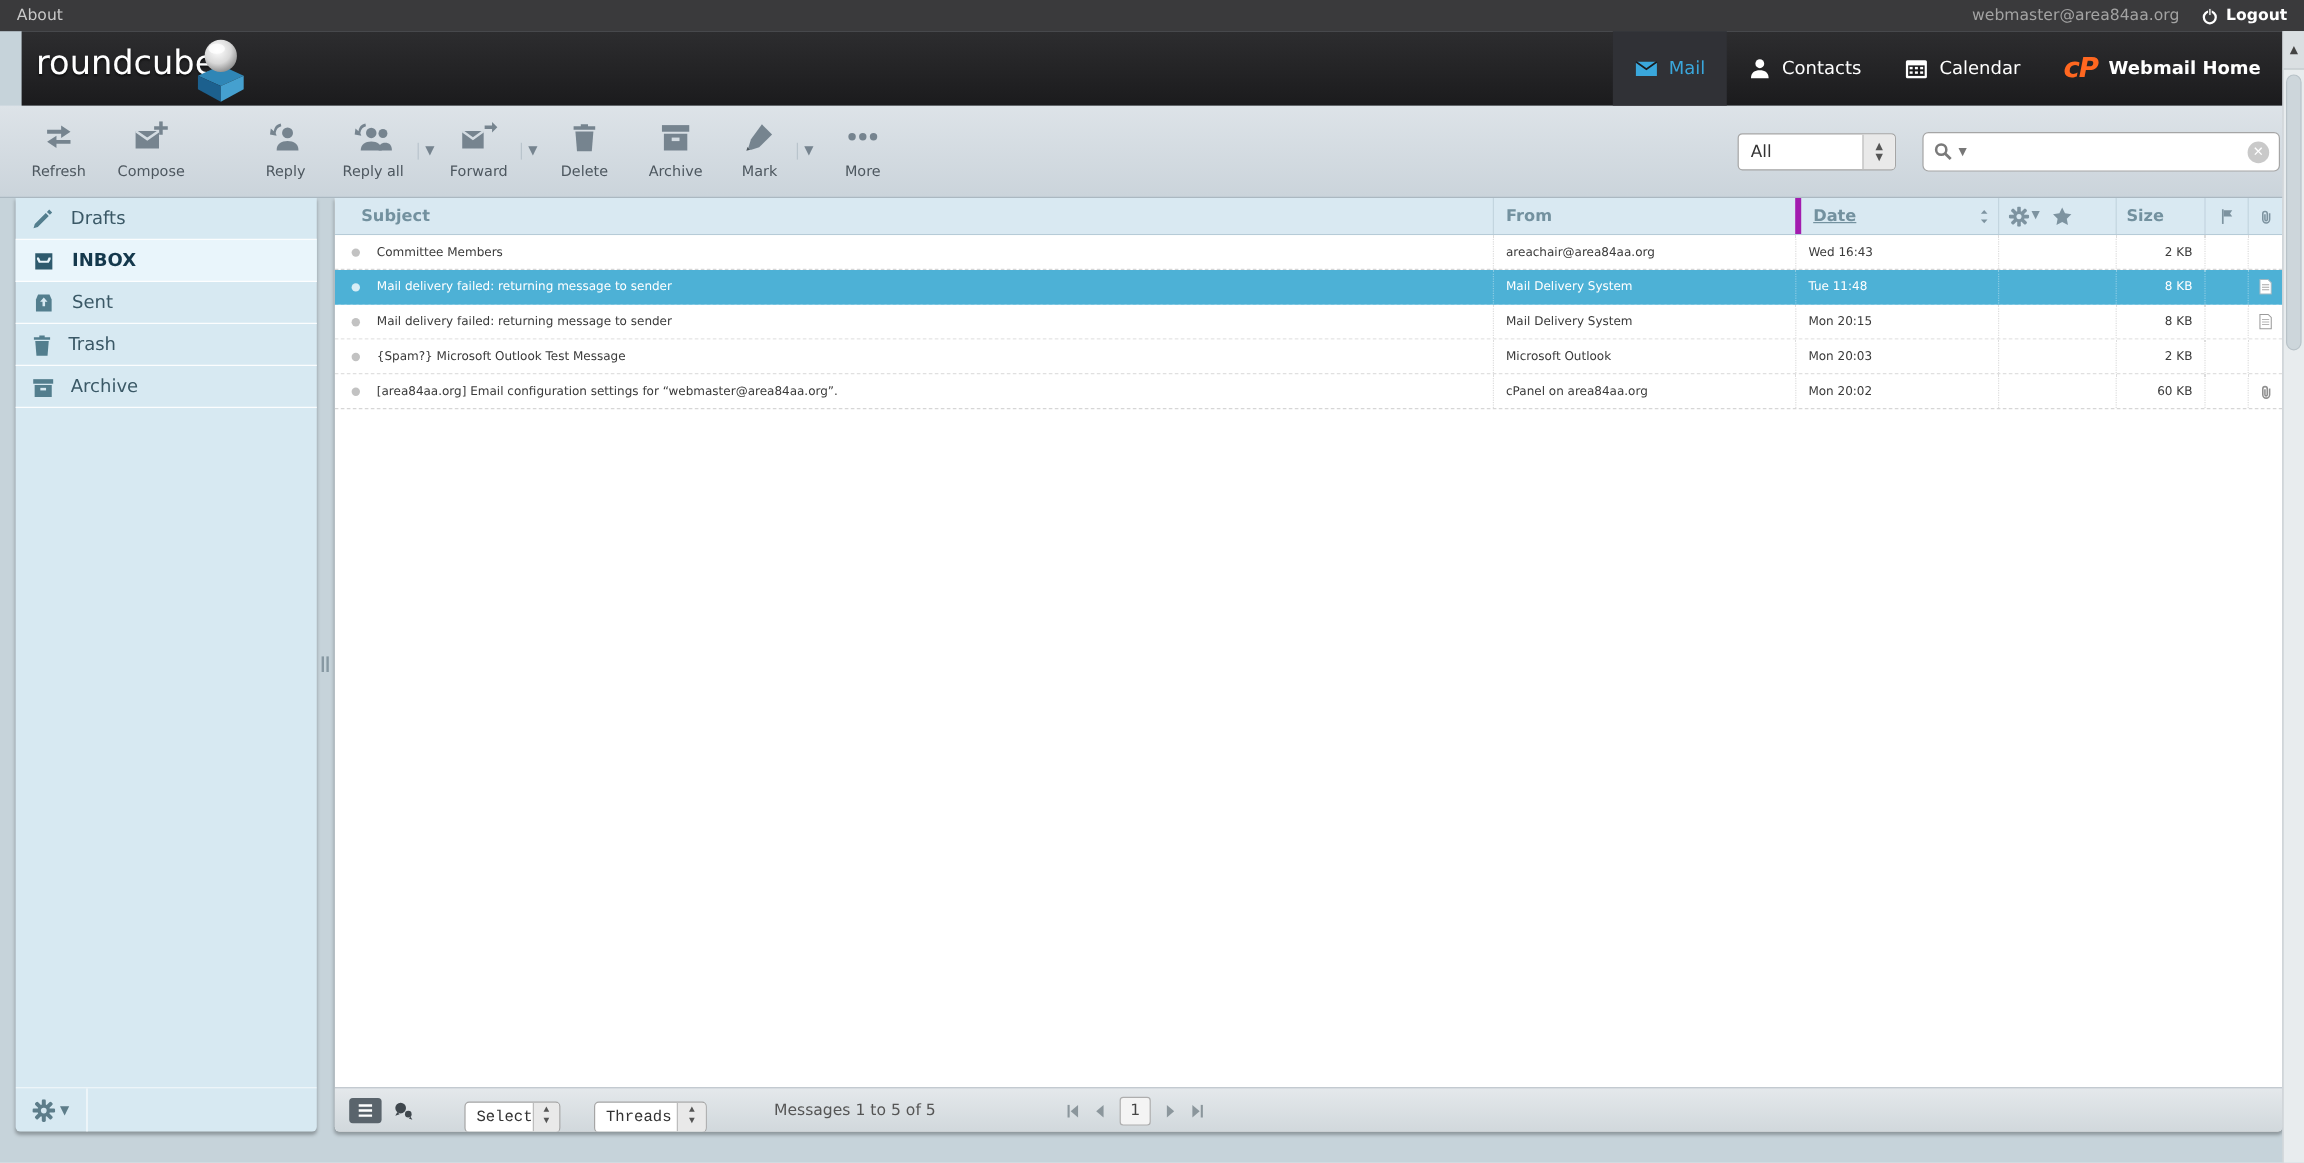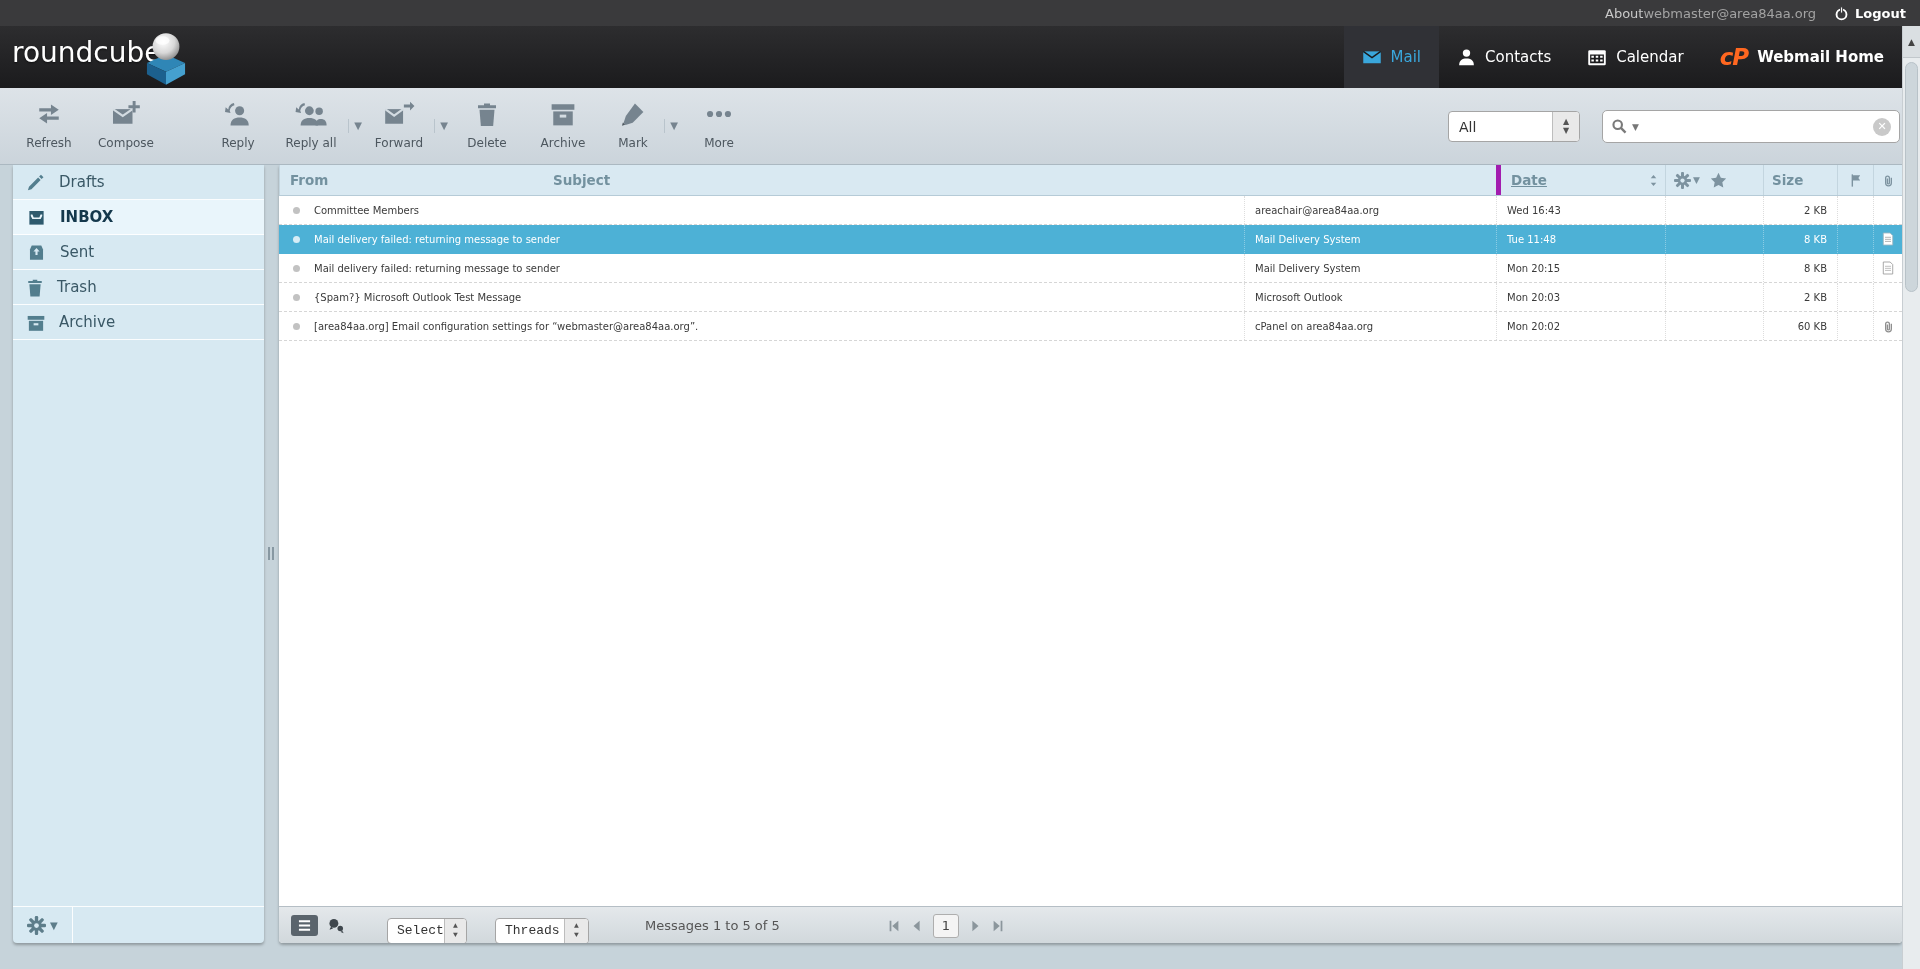--- a/index.html
+++ b/index.html
@@ -2,28 +2,28 @@
 <html><head>
 <meta charset="utf-8">
 <style>
   * { margin:0; padding:0; box-sizing:border-box; }
   html,body { width:1920px; height:969px; overflow:hidden; }
   body { font-family:"DejaVu Sans","Liberation Sans",sans-serif; background:#c6d3da; position:relative; }
   svg { display:block; }
 
   
   .about-bar { position:absolute; top:0; left:0; right:0; height:26px; background:#3a3a3c;
-    display:flex; align-items:center; justify-content:flex-end; padding:0 14px; z-index:30; }
+    display:flex; align-items:center; justify-content:space-between; padding:0 14px; z-index:30; }
   .about-link { color:#c9c9c9; font-size:13px; cursor:pointer; }
   .about-right { display:flex; align-items:center; gap:18px; }
   .user-email { color:#a3a3a3; font-size:13px; }
   .logout { display:flex; align-items:center; gap:6px; color:#fff; font-weight:bold; font-size:13px; cursor:pointer; }
 
   
-  .hdr { position:absolute; top:26px; left:0; right:0; height:62px;
+  .hdr { position:absolute; top:26px; left:18px; right:0; height:62px;
     background:linear-gradient(#2d2d2f,#1b1b1d); z-index:20; }
   .logo { position:absolute; left:12px; top:10px; display:flex; align-items:flex-start; cursor:pointer; }
   .logo-text { color:#fff; font-size:28px; letter-spacing:0px; text-shadow:0 1px 2px rgba(0,0,0,.6); }
   .logo-cube { position:absolute; left:140px; top:2px; z-index:25; }
   .nav { position:absolute; right:18px; top:0; height:62px; display:flex; align-items:stretch; }
   .nav-item { display:flex; align-items:center; gap:9px; padding:0 18px; color:#fff; font-size:15px; cursor:pointer; }
   .nav-item svg { color:#fff; }
   .nav-item.active { background:#303136; color:#3aa7dc; }
   .nav-item.active svg { color:#3aa7dc; }
   .cp-glyph { color:#ff6720; font-weight:bold; font-style:italic; font-size:23px; line-height:1; letter-spacing:-1px; }
@@ -398,25 +398,25 @@
 
 <div class="splitter">
   <span class="grip">
       <i></i>
       <i></i>
     </span>
 </div>
 
 <div class="list-panel">
   <div class="list-head">
+    <div class="hc hc-subject">
+        <span>Subject</span>
+      </div>
     <div class="hc hc-from">
         <span>From</span>
-      </div>
-    <div class="hc hc-subject">
-        <span>Subject</span>
       </div>
     <div class="hc hc-date">
       <span class="dlabel">Date</span>
       <span class="sorticon">
           <svg width="11" height="15" viewBox="0 0 16 18" fill="currentColor">
             <path d="M8 1l4 4.6H4z"></path>
             <path d="M8 17l4-4.6H4z"></path>
           </svg>
         </span>
     </div>

